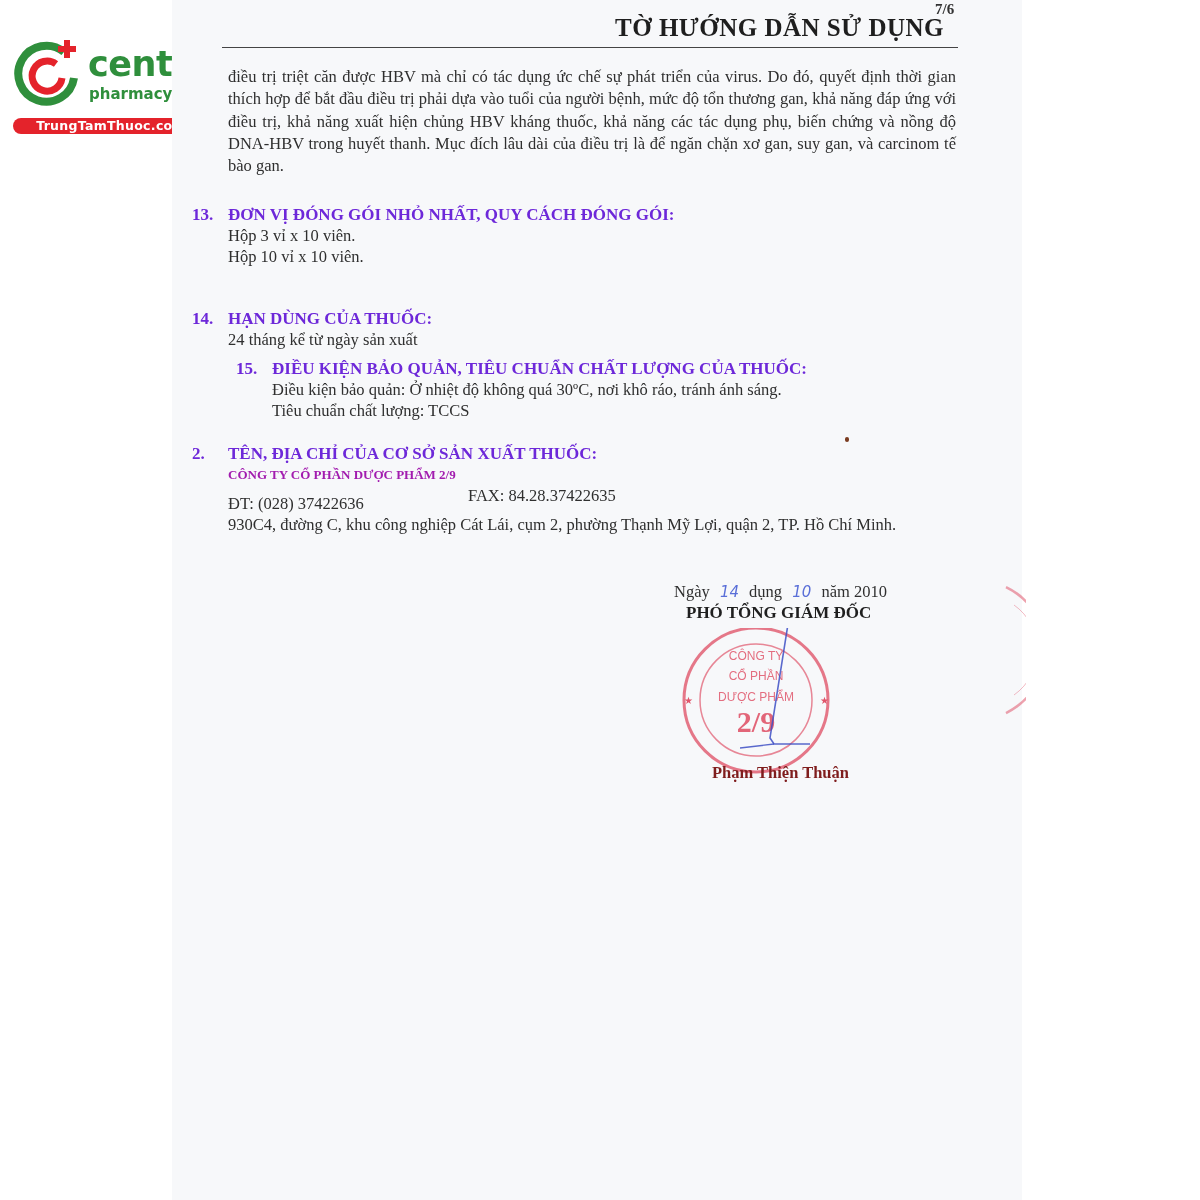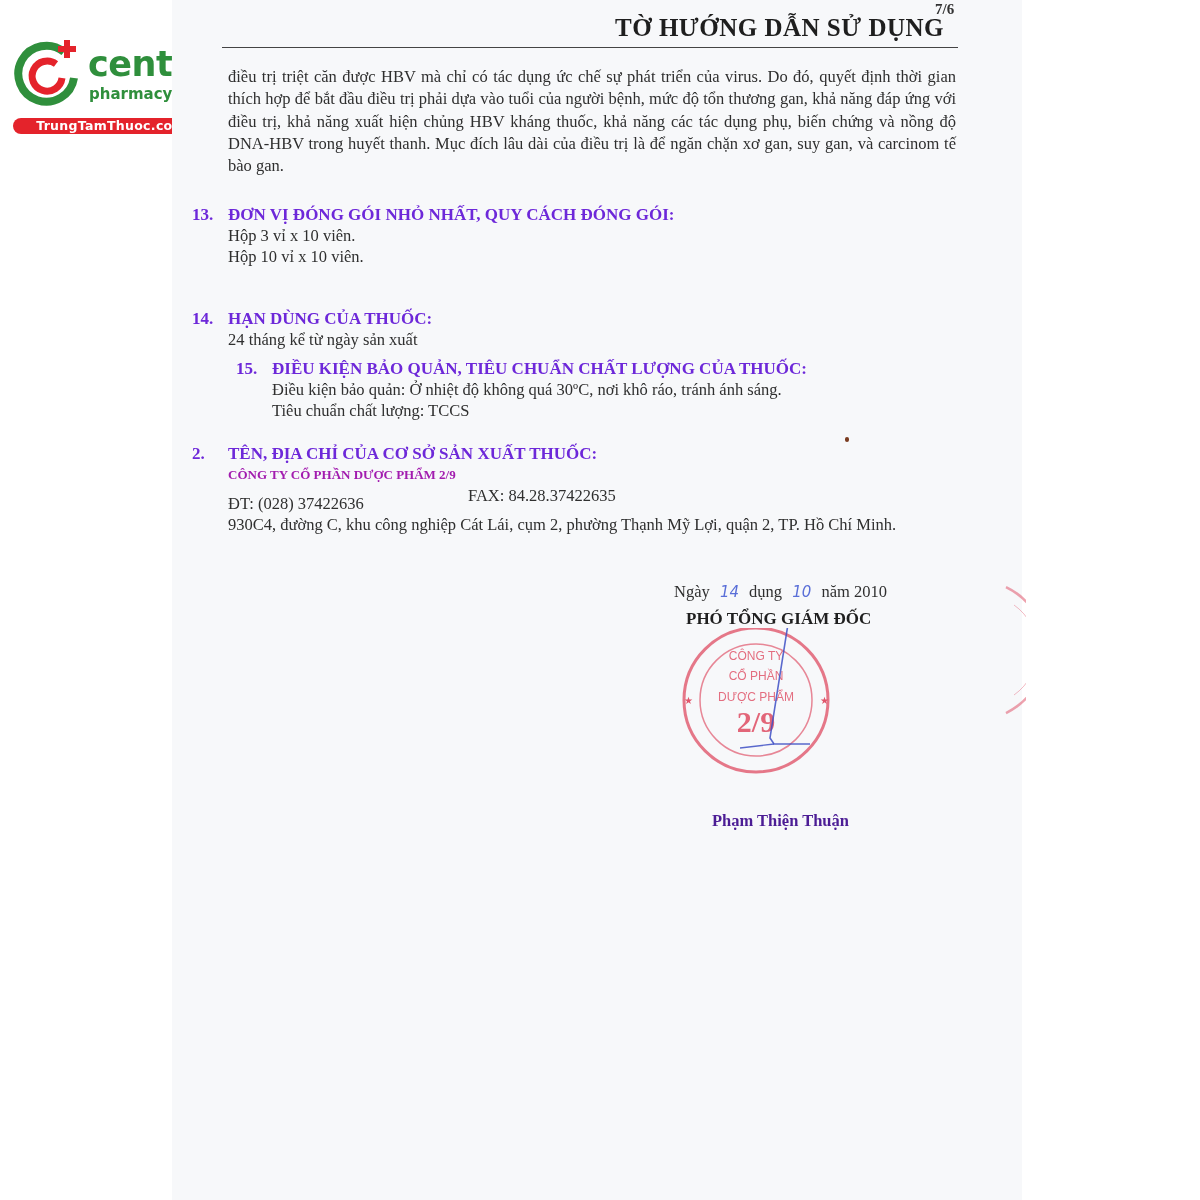--- a/index.html
+++ b/index.html
@@ -49,23 +49,23 @@
     }
     .logo-site {
       position: absolute; left: 13px; top: 118px; width: 196px; height: 16px; border-radius: 8px;
       background: #e4232b; color: #fff; text-align: center; font-family: "DejaVu Sans", sans-serif;
       font-size: 12.5px; font-weight: bold; line-height: 16px; letter-spacing: 0.3px;
     }
 
     
     .date-line { position: absolute; left: 674px; top: 582px; font-size: 16.5px; color: #2f2f2f; }
     .hand { font-family: "DejaVu Sans", sans-serif; font-style: italic; color: #5a6fd8; font-size: 15px; padding: 0 6px; }
-    .sign-title { position: absolute; left: 686px; top: 603px; font-size: 17px; font-weight: bold; color: #1f1f1f; margin-top: 6px; }
+    .sign-title { position: absolute; left: 686px; top: 603px; font-size: 17px; font-weight: bold; color: #1f1f1f; }
     .stamp { position: absolute; left: 670px; top: 628px; width: 174px; height: 150px; }
-    .signer { position: absolute; left: 712px; top: 763px; font-size: 16.5px; font-weight: bold; color: #4c1d95; margin-top: 48px; }
+    .signer { position: absolute; left: 712px; top: 763px; font-size: 16.5px; font-weight: bold; color: #7f1d1d; }
     .side-stamp { position: absolute; left: 1004px; top: 585px; width: 22px; height: 130px; }
     .dot { position: absolute; left: 845px; top: 437px; width: 4px; height: 5px; background: #7a3b20; border-radius: 2px; }
   </style>
 </head>
 <body>
 
 <div class="logo">
   <svg class="logo-mark" viewBox="0 0 70 70">
     <path d="M52 14 A28 28 0 1 0 62 40" fill="none" stroke="#2f8f3c" stroke-width="8"></path>
     <path d="M44 26 A15 15 0 1 0 50 40" fill="none" stroke="#e4232b" stroke-width="7"></path>

